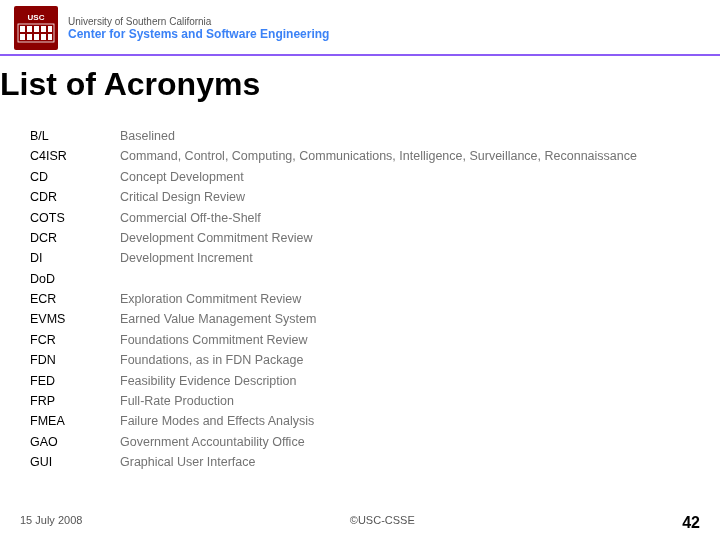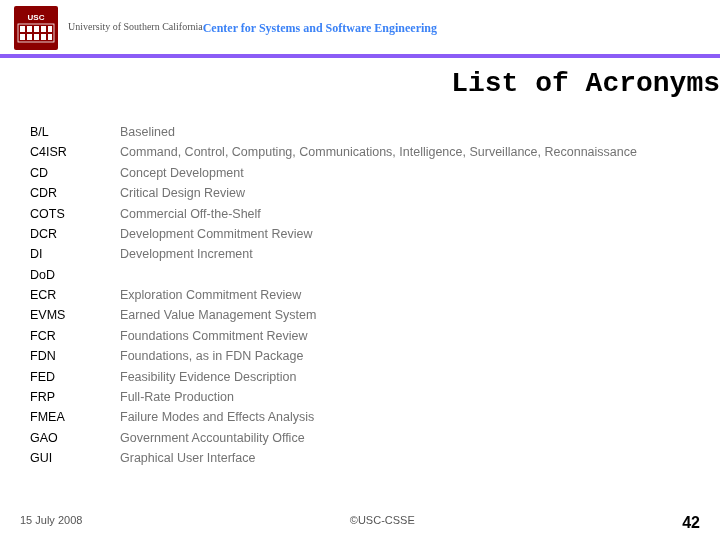--- a/index.html
+++ b/index.html
@@ -9,48 +9,47 @@
       background: #fff;
       font-family: Arial, sans-serif;
       font-size: 13px;
       color: #000;
       overflow: hidden;
     }
     #header {
       display: flex;
       align-items: center;
       padding: 6px 14px 4px 14px;
-      border-bottom: 4px solid #8b5cf6;
+      border-bottom: 2px solid #8b5cf6;
     }
     #logo {
       width: 44px;
       height: 44px;
       margin-right: 10px;
       flex-shrink: 0;
     }
     #header-text {
       display: flex;
-      font-family: Liberation Serif, serif;
+      flex-direction: column;
     }
     #header-university {
       font-size: 10px;
       color: #555;
     }
     #header-center {
       font-size: 12px;
       font-weight: bold;
       color: #3b82f6;
     }
     #page-title {
-      text-align: right;
-      font-size: 28px;
+      text-align: left;
+      font-size: 32px;
       font-weight: bold;
       margin: 10px 0 8px 0;
       color: #000;
-      font-family: Liberation Mono, monospace;
     }
     #content {
       padding: 0 30px;
       margin-top: 24px;
     }
     .acronym-row {
       display: flex;
       margin-bottom: 1px;
       line-height: 1.55;
     }

